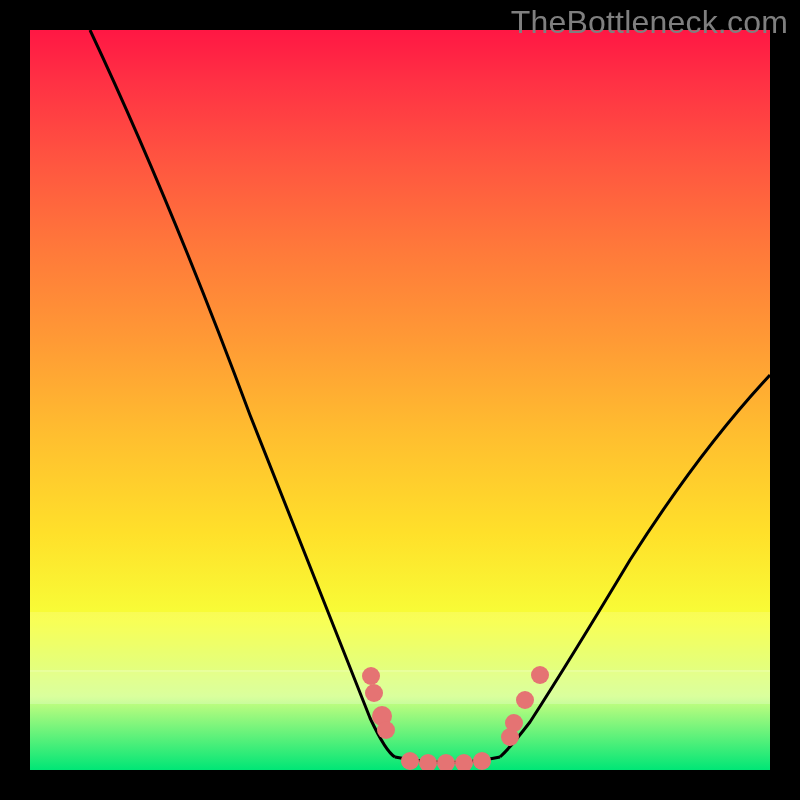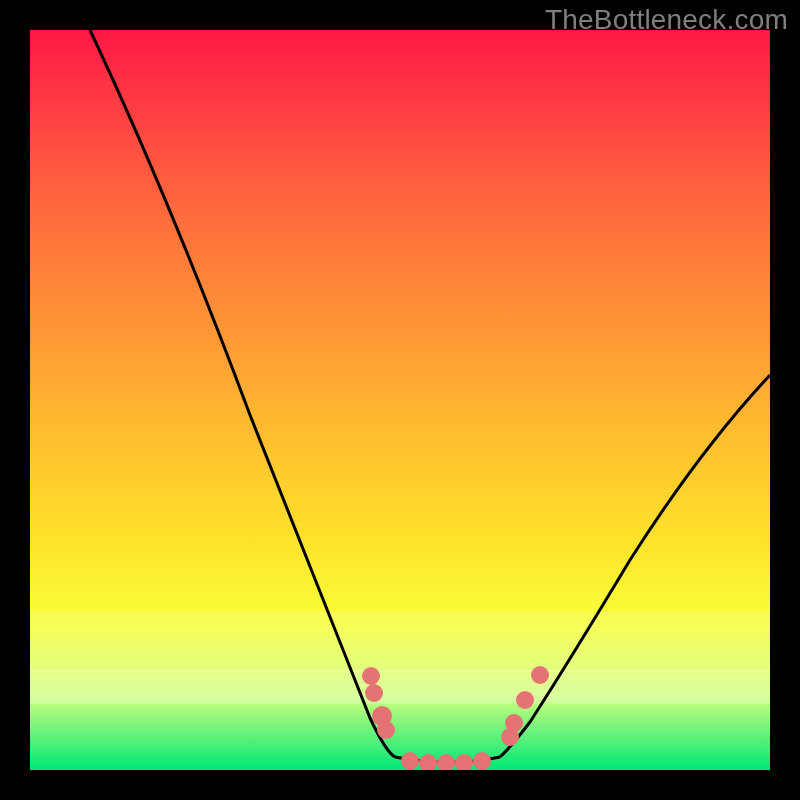--- a/index.html
+++ b/index.html
@@ -36,21 +36,21 @@
     position: absolute;
     left: 0;
     width: 100%;
     background: rgba(255,255,255,0.45);
   }
   .watermark {
     position: absolute;
     top: 4px;
     right: 12px;
     color: #7f7f7f;
-    font-size: 28px;
+    font-size: 32px;
     font-weight: 500;
     letter-spacing: 0.2px;
   }
   svg {
     position: absolute;
     left: 0;
     top: 0;
   }
 </style>
 </head>

